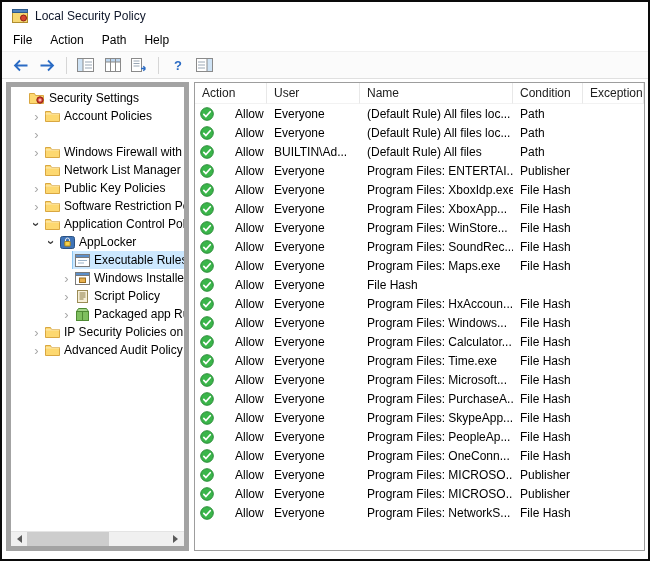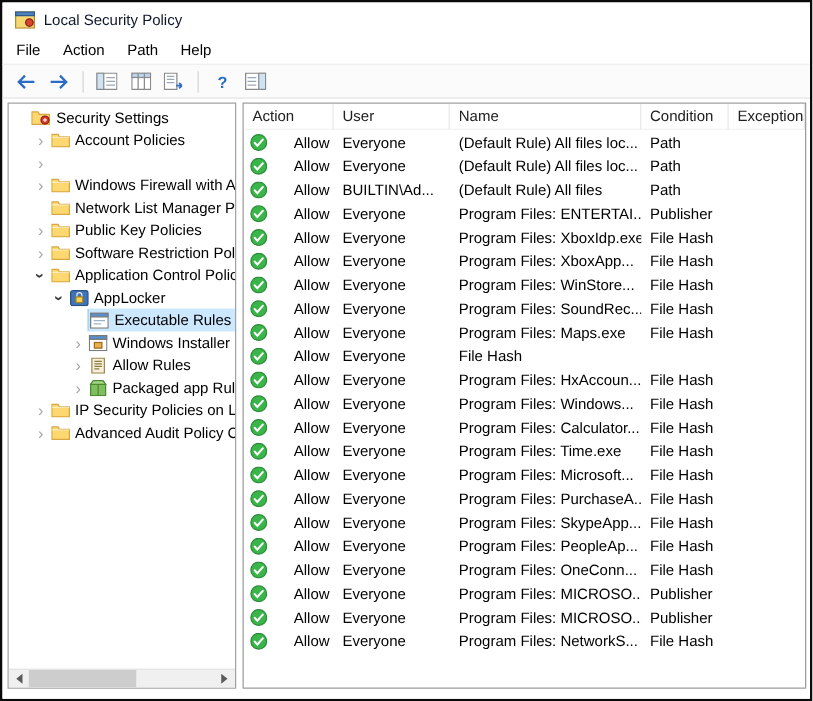--- a/index.html
+++ b/index.html
@@ -8,21 +8,21 @@
   .window{width:650px;height:561px;border:2px solid #0a0a0a;background:#fff;display:flex;flex-direction:column}
   .titlebar{height:27px;flex:0 0 27px;display:flex;align-items:center;padding-left:10px;gap:7px;background:#fff}
   .title{font-size:12px;color:#0f172a}
   .menubar{height:22px;flex:0 0 22px;display:flex;align-items:center;padding-left:2px;background:#fff}
   .menu-item{padding:3px 9px;font-size:12px}
   .toolbar{height:28px;flex:0 0 28px;display:flex;align-items:center;gap:2px;padding-left:6px;background:#fbfbfb;border-top:1px solid #f0f0f0;border-bottom:1px solid #e0e0e0}
   .tb-btn{width:25px;height:23px;display:flex;align-items:center;justify-content:center;border-radius:2px}
   .tb-ic{display:inline-flex;align-items:center;justify-content:center}
   .tb-sep{width:1px;height:17px;background:#d6d6d6;margin:0 4px}
   .main{flex:1;display:flex;padding:3px 3px 8px 4px;gap:5px;overflow:hidden;background:#fff}
-  .tree-pane{width:183px;flex:0 0 183px;border:1px solid #a3a3a3;display:flex;flex-direction:column;overflow:hidden;background:#fff}
+  .tree-pane{width:183px;flex:0 0 183px;border:5px solid #a3a3a3;display:flex;flex-direction:column;overflow:hidden;background:#fff}
   .tree{flex:1;padding-top:2px;overflow:hidden}
   .tree-row{height:18px;display:flex;align-items:center;white-space:nowrap;overflow:hidden}
   .expander{width:13px;flex:0 0 13px;font-size:13px;line-height:13px;color:#a6a6a6;display:inline-flex;justify-content:center;align-items:center}
   .expander.expanded{transform:rotate(90deg);color:#3c3c3c;font-weight:bold}
   .hl{display:inline-flex;align-items:center;height:18px;overflow:hidden}
   .tree-icon{width:18px;flex:0 0 18px;display:inline-flex;justify-content:center;align-items:center}
   .tree-label{padding:1px 3px;overflow:hidden;white-space:nowrap}
   .tree-row.selected .hl{background:#cce8ff;outline:1px solid #8ec7f2}
   .hscroll{height:15px;flex:0 0 15px;background:#f0f0f0;display:flex;align-items:stretch;border-top:1px solid #e4e4e4}
   .scroll-btn{width:16px;display:flex;align-items:center;justify-content:center;background:#f0f0f0}
@@ -252,21 +252,21 @@
           </div>
           <div class="tree-row" style="padding-left: 49px;">
             <span class="expander collapsed">›</span>
             <span class="hl">
               <span class="tree-icon">
                 <svg width="15" height="13" viewBox="0 0 15 13">
                   <rect x="2.5" y=".5" width="10" height="12" fill="#f7f0d8" stroke="#9a8b55"></rect>
                   <path d="M4.5 3h6M4.5 5h6M4.5 7h6M4.5 9h4" stroke="#8a7b45"></path>
                 </svg>
               </span>
-              <span class="tree-label">Allow Rules</span>
+              <span class="tree-label">Script Policy</span>
             </span>
           </div>
           <div class="tree-row" style="padding-left: 49px;">
             <span class="expander collapsed">›</span>
             <span class="hl">
               <span class="tree-icon">
                 <svg width="15" height="13" viewBox="0 0 15 13">
                   <rect x="1.5" y="3.5" width="12" height="9" fill="#7fbf5f" stroke="#4e8a33"></rect>
                   <path d="M1.5 3.5l2-3h8l2 3z" fill="#a4d68a" stroke="#4e8a33"></path>
                   <path d="M7.5 3.5v9" stroke="#4e8a33"></path>

